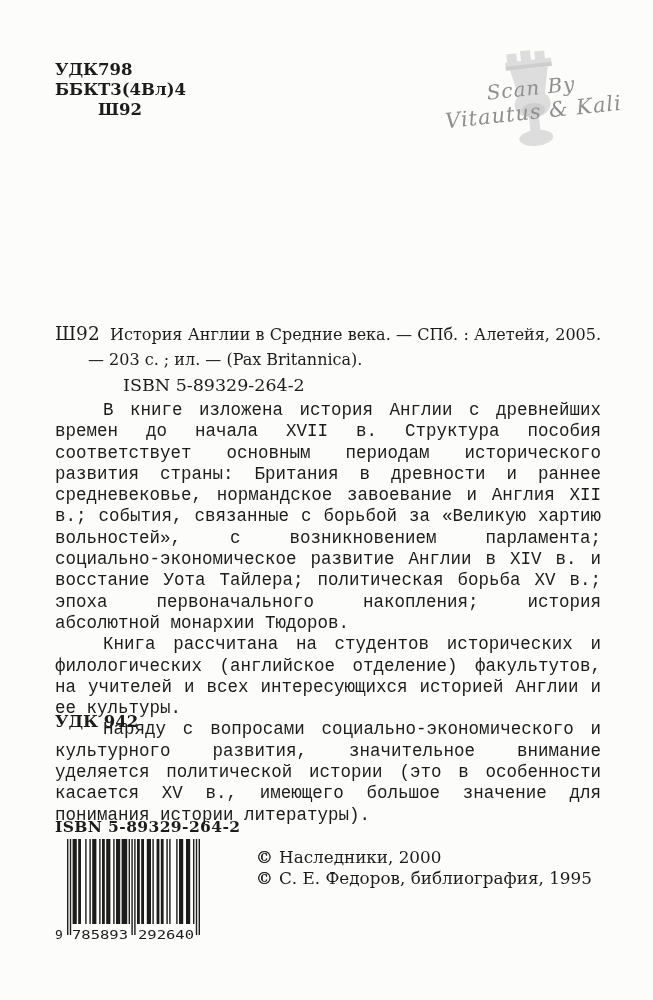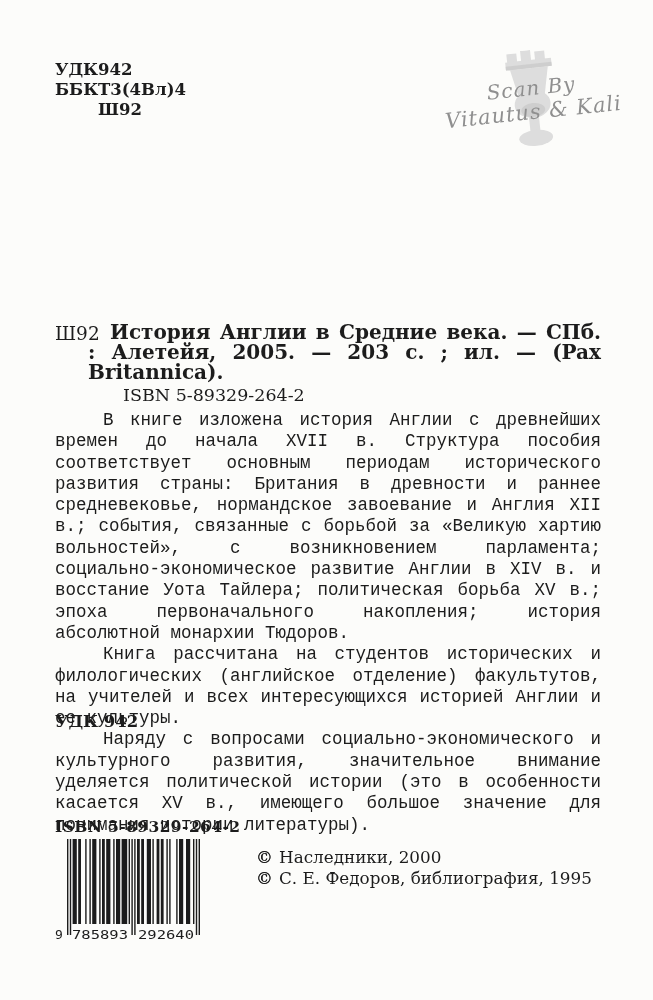--- a/index.html
+++ b/index.html
@@ -23,21 +23,21 @@
   .wm-text{position:absolute;width:100%;text-align:center;font-style:italic;color:#8f8f8f;
            font-family:"DejaVu Serif",serif;letter-spacing:1px;}
   .wm-line1{top:26px;font-size:20px;}
   .wm-line2{top:50px;font-size:21px;}
 
   
   .catalog{position:absolute;left:55px;top:322px;width:546px;}
   .author{font-weight:bold;margin:0 0 0 43px;font-size:18.5px;line-height:23px;}
   .entry-wrap{position:relative;}
   .shifr{position:absolute;left:0;top:0;font-size:18.5px;line-height:23px;}
-  .entry{margin:0 0 0 33px;text-indent:22px;text-align:justify;font-size:20px;line-height:20px;font-weight:bold;}
+  .entry{margin:0 0 0 33px;text-indent:22px;text-align:justify;font-size:16px;line-height:25px;}
   .isbn-line{margin:2px 0 4px 68px;font-size:17.5px;line-height:22px;}
   .annot{margin:0;text-indent:48px;text-align:justify;font-size:17.5px;line-height:21.3px;font-family:Liberation Mono, monospace;}
 
   
   .bottom-codes{position:absolute;top:712px;left:55px;width:546px;text-align:left;
                 font-weight:bold;font-size:16.5px;line-height:20.5px;}
 
   
   .barcode-block{position:absolute;left:55px;top:817px;}
   .barcode-isbn{font-weight:bold;font-size:15.5px;letter-spacing:.4px;}
@@ -50,21 +50,21 @@
   .cr-mark{position:absolute;left:0;top:0;}
 </style>
 </head>
 <body>
 
 <div class="page">
 
   <div class="top-codes">
     <div class="code-row">
       <span class="code-label">УДК</span>
-      <span>942</span>
+      <span>798</span>
     </div>
     <div class="code-row">
       <span class="code-label">ББК</span>
       <span>Т3(4Вл)4</span>
     </div>
     <div class="code-row">
       <span class="code-label"></span>
       <span>Ш92</span>
     </div>
   </div>

